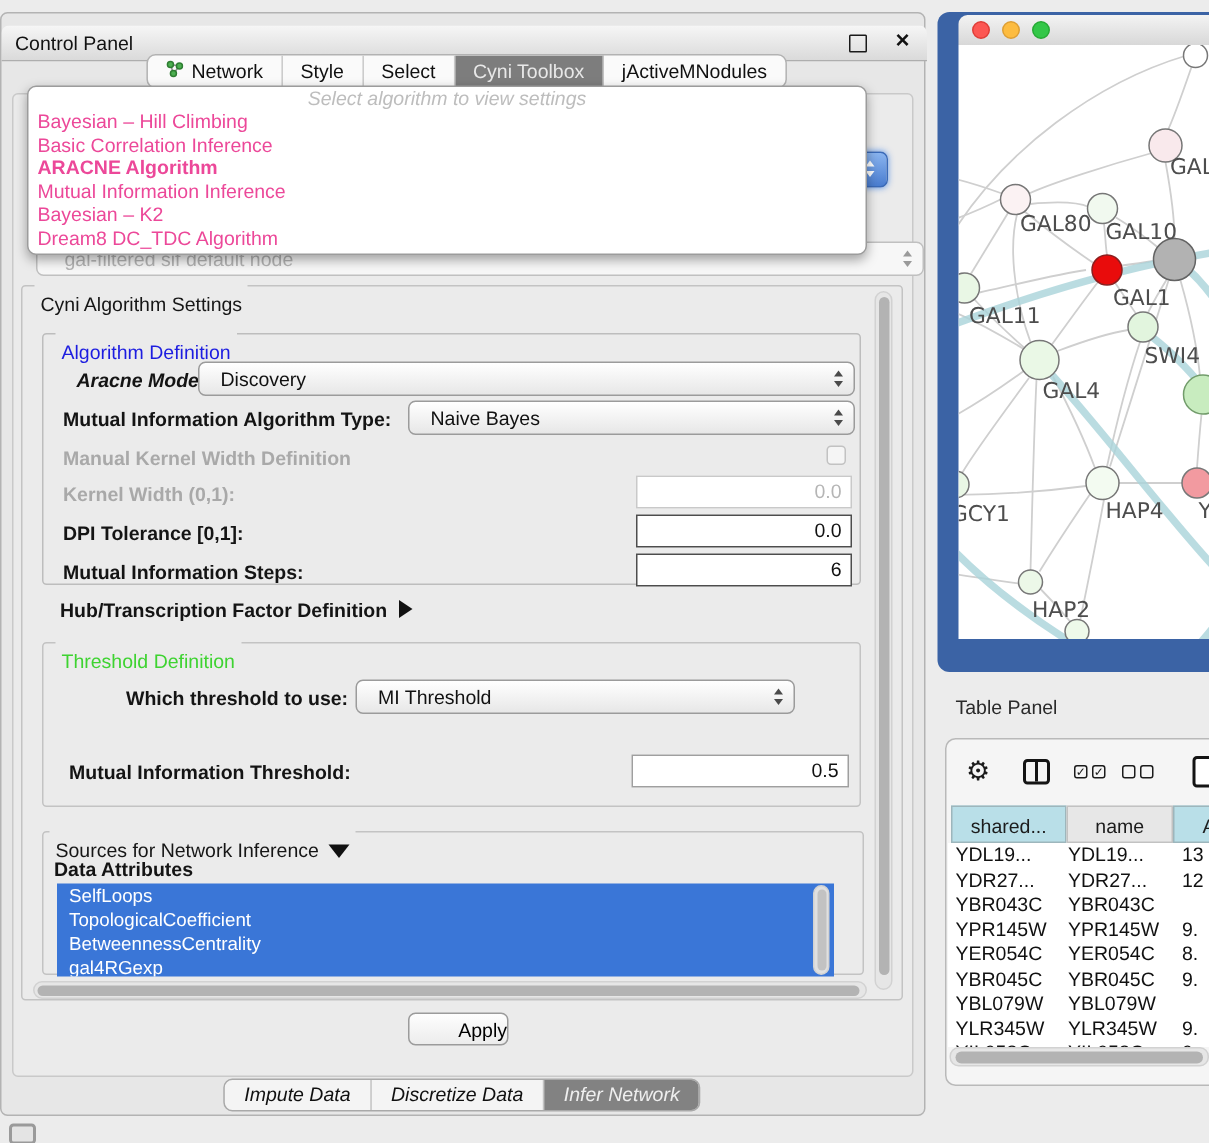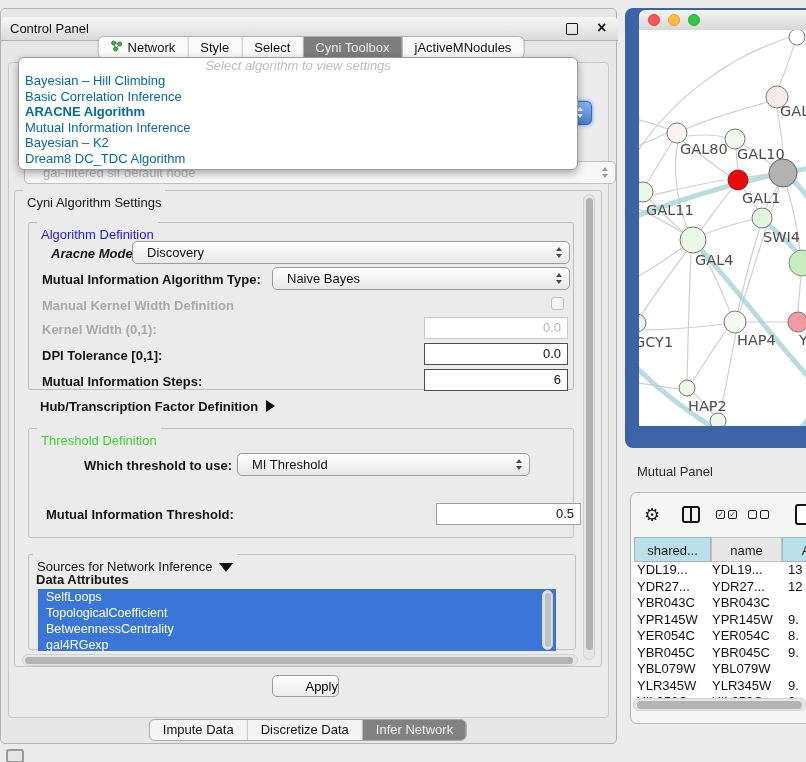--- a/index.html
+++ b/index.html
@@ -13,21 +13,21 @@
   .close-ic{position:absolute;left:596px;top:1px;font-size:16px;font-weight:bold;color:#111;line-height:20px;}
   .inner-panel{position:absolute;left:8px;top:62px;width:601px;height:656px;background:#ebebeb;border:1px solid #c9c9c9;border-radius:4px;box-sizing:border-box;}
   
   .tabbar{position:absolute;display:flex;background:#fafafa;border:1px solid #b2b2b2;border-radius:6px;overflow:hidden;box-sizing:border-box;}
   .ttab{padding:0 12px;font-size:13px;line-height:21px;color:#101010;display:flex;align-items:center;gap:5px;border-right:1px solid #c9c9c9;white-space:nowrap;}
   .ttab:last-child{border-right:none;}
   .ttab.sel{background:#7d7d7d;color:#e8e8e8;}
   
   .popup{position:absolute;left:18px;top:57px;width:560px;background:#ffffff;border:1px solid #9c9c9c;border-radius:6px;box-shadow:0 3px 8px rgba(0,0,0,0.35);z-index:5;padding-bottom:3px;box-sizing:border-box;}
   .popup .prompt{text-align:center;color:#bdbdbd;font-size:13px;height:15px;line-height:15px;font-style:italic;}
-  .pop-item{font-size:13px;height:15.5px;line-height:15.5px;padding-left:6px;color:#0369a1;white-space:nowrap;}
+  .pop-item{font-size:13px;height:15.5px;line-height:15.5px;padding-left:6px;color:#ec4899;white-space:nowrap;}
   .pop-item.sel{font-weight:bold;}
   
   .combo{position:absolute;height:23px;background:linear-gradient(#ffffff,#e7e7e7);border:1px solid #9b9b9b;border-radius:5px;font-size:13px;line-height:21px;padding-left:14px;color:#111;box-sizing:border-box;white-space:nowrap;}
   .arrows{position:absolute;right:7px;top:5px;}
   .arr-up{width:0;height:0;border-left:3.5px solid transparent;border-right:3.5px solid transparent;border-bottom:4.5px solid #4a4a4a;margin-bottom:2.5px;}
   .arr-dn{width:0;height:0;border-left:3.5px solid transparent;border-right:3.5px solid transparent;border-top:4.5px solid #4a4a4a;}
   .tf{position:absolute;height:22px;background:#fff;border:1px solid #9f9f9f;font-size:13px;line-height:20px;text-align:right;padding-right:6px;box-sizing:border-box;color:#111;}
   .tf.strong{border:1.5px solid #4d4d4d;}
   .tf.dis{border:1px solid #c9c9c9;color:#b5b5b5;}
   .lbl{position:absolute;font-size:13px;font-weight:bold;color:#141414;white-space:nowrap;}
@@ -36,21 +36,21 @@
   .gt{position:absolute;top:-8px;left:8px;background:#ebebeb;padding:12px 4px;font-size:13px;color:#161616;white-space:nowrap;}
   .gt.blue{color:#1d1de0;}
   .gt.green{color:#3ed331;}
   .tri-right{display:inline-block;width:0;height:0;border-top:6px solid transparent;border-bottom:6px solid transparent;border-left:9px solid #111;vertical-align:-1px;margin-left:8px;}
   .tri-down{display:inline-block;width:0;height:0;border-left:7px solid transparent;border-right:7px solid transparent;border-top:9px solid #111;vertical-align:-1px;margin-left:6px;}
   .biglist{position:absolute;background:#3a76d7;overflow:hidden;}
   .attr{height:16px;line-height:16px;padding-left:8px;color:#fff;font-size:12.5px;white-space:nowrap;}
   .sb-track{position:absolute;background:#e6e6e6;border:1px solid #d2d2d2;border-radius:6px;box-sizing:border-box;}
   .sb-thumb{position:absolute;background:#b3b3b3;border-radius:5px;}
   .btn{position:absolute;background:linear-gradient(#fefefe,#ececec);border:1px solid #9b9b9b;border-radius:5px;font-size:13px;text-align:right;box-sizing:border-box;}
-  .btab{padding:0 13px;font-size:13px;line-height:20px;color:#101010;border-right:1px solid #c3c3c3;white-space:nowrap;}
+  .btab{padding:0 13px;font-size:13px;line-height:20px;color:#101010;border-right:1px solid #c3c3c3;white-space:nowrap;font-style:italic;}
   .btab:last-child{border-right:none;}
   .btab.sel{background:#828282;color:#efefef;}
   .checkbox{position:absolute;width:13px;height:13px;background:#f5f5f5;border:1px solid #c2c2c2;border-radius:3px;box-sizing:border-box;}
   
   .net-frame{position:absolute;left:625px;top:8px;width:195px;height:440px;background:#3b63a5;border-radius:8px 0 0 8px;}
   .net-title{position:absolute;left:14px;top:2px;right:0;height:20px;background:linear-gradient(#f3f3f3,#d8d8d8);border-radius:6px 0 0 0;}
   .light{position:absolute;top:4px;width:12px;height:12px;border-radius:50%;box-sizing:border-box;}
   .net-canvas{position:absolute;left:14px;top:22px;right:0;bottom:22px;background:#ffffff;overflow:hidden;}
   
   .tbl-panel{position:absolute;left:630px;top:492px;width:200px;height:232px;background:#f5f5f5;border:1px solid #b9b9b9;border-radius:7px;box-sizing:border-box;}
@@ -180,21 +180,21 @@
   </div>
   <span class="lbl" style="left:84px;top:458px;">Which threshold to use:</span>
   <div class="combo" style="left:237px;top:453px;width:293px;">
     <span>MI Threshold</span>
     <div class="arrows">
         <div class="arr-up"></div>
         <div class="arr-dn"></div>
       </div>
   </div>
   <span class="lbl" style="left:46px;top:507px;">Mutual Information Threshold:</span>
-  <div class="tf" style="left:421px;top:503px;width:145px;margin-left:15px;">0.5</div>
+  <div class="tf" style="left:421px;top:503px;width:145px;">0.5</div>
 
   <div class="group" style="left:28px;top:554px;width:548px;height:96px;">
     <span class="gt" style="left:4px;">
       <span>Sources for Network Inference</span><span class="tri-down"></span>
     </span>
   </div>
   <span class="lbl" style="left:36px;top:572px;">Data Attributes</span>
   <div class="biglist" style="left:38px;top:589px;width:518px;height:62px;" id="attr-list">
       <div class="attr">SelfLoops</div>
       <div class="attr">TopologicalCoefficient</div>
@@ -290,21 +290,21 @@
           <text x="124" y="212" fill="#4d4d4d" font-family="&quot;DejaVu Sans&quot;, sans-serif" font-size="14.5">SWI4</text>
           <text x="56" y="235" fill="#4d4d4d" font-family="&quot;DejaVu Sans&quot;, sans-serif" font-size="14.5">GAL4</text>
           <text x="98" y="315" fill="#4d4d4d" font-family="&quot;DejaVu Sans&quot;, sans-serif" font-size="14.5">HAP4</text>
           <text x="160" y="315" fill="#4d4d4d" font-family="&quot;DejaVu Sans&quot;, sans-serif" font-size="14.5">Y</text>
           <text x="-5" y="317" fill="#4d4d4d" font-family="&quot;DejaVu Sans&quot;, sans-serif" font-size="14.5">GCY1</text>
           <text x="49" y="381" fill="#4d4d4d" font-family="&quot;DejaVu Sans&quot;, sans-serif" font-size="14.5">HAP2</text>
         </svg>
     </div>
   </div>
 
-  <span class="abs" style="left:637px;top:464px;font-size:13px;color:#2a2a2a;">Mutual Panel</span>
+  <span class="abs" style="left:637px;top:464px;font-size:13px;color:#2a2a2a;">Table Panel</span>
 
   <div class="tbl-panel"></div>
 
   <span class="abs icon-dark" style="left:644px;top:504px;font-size:18px;">⚙</span>
   <div class="abs" style="left:682px;top:506px;width:18px;height:17px;border:2px solid #141414;border-radius:3px;box-sizing:border-box;">
     <div style="position:absolute;left:6px;top:0;width:2px;height:13px;background:#141414;"></div>
   </div>
   <div class="abs" style="left:716px;top:510px;">
     <span class="mini-cb">✓</span><span class="mini-cb">✓</span>
   </div>

